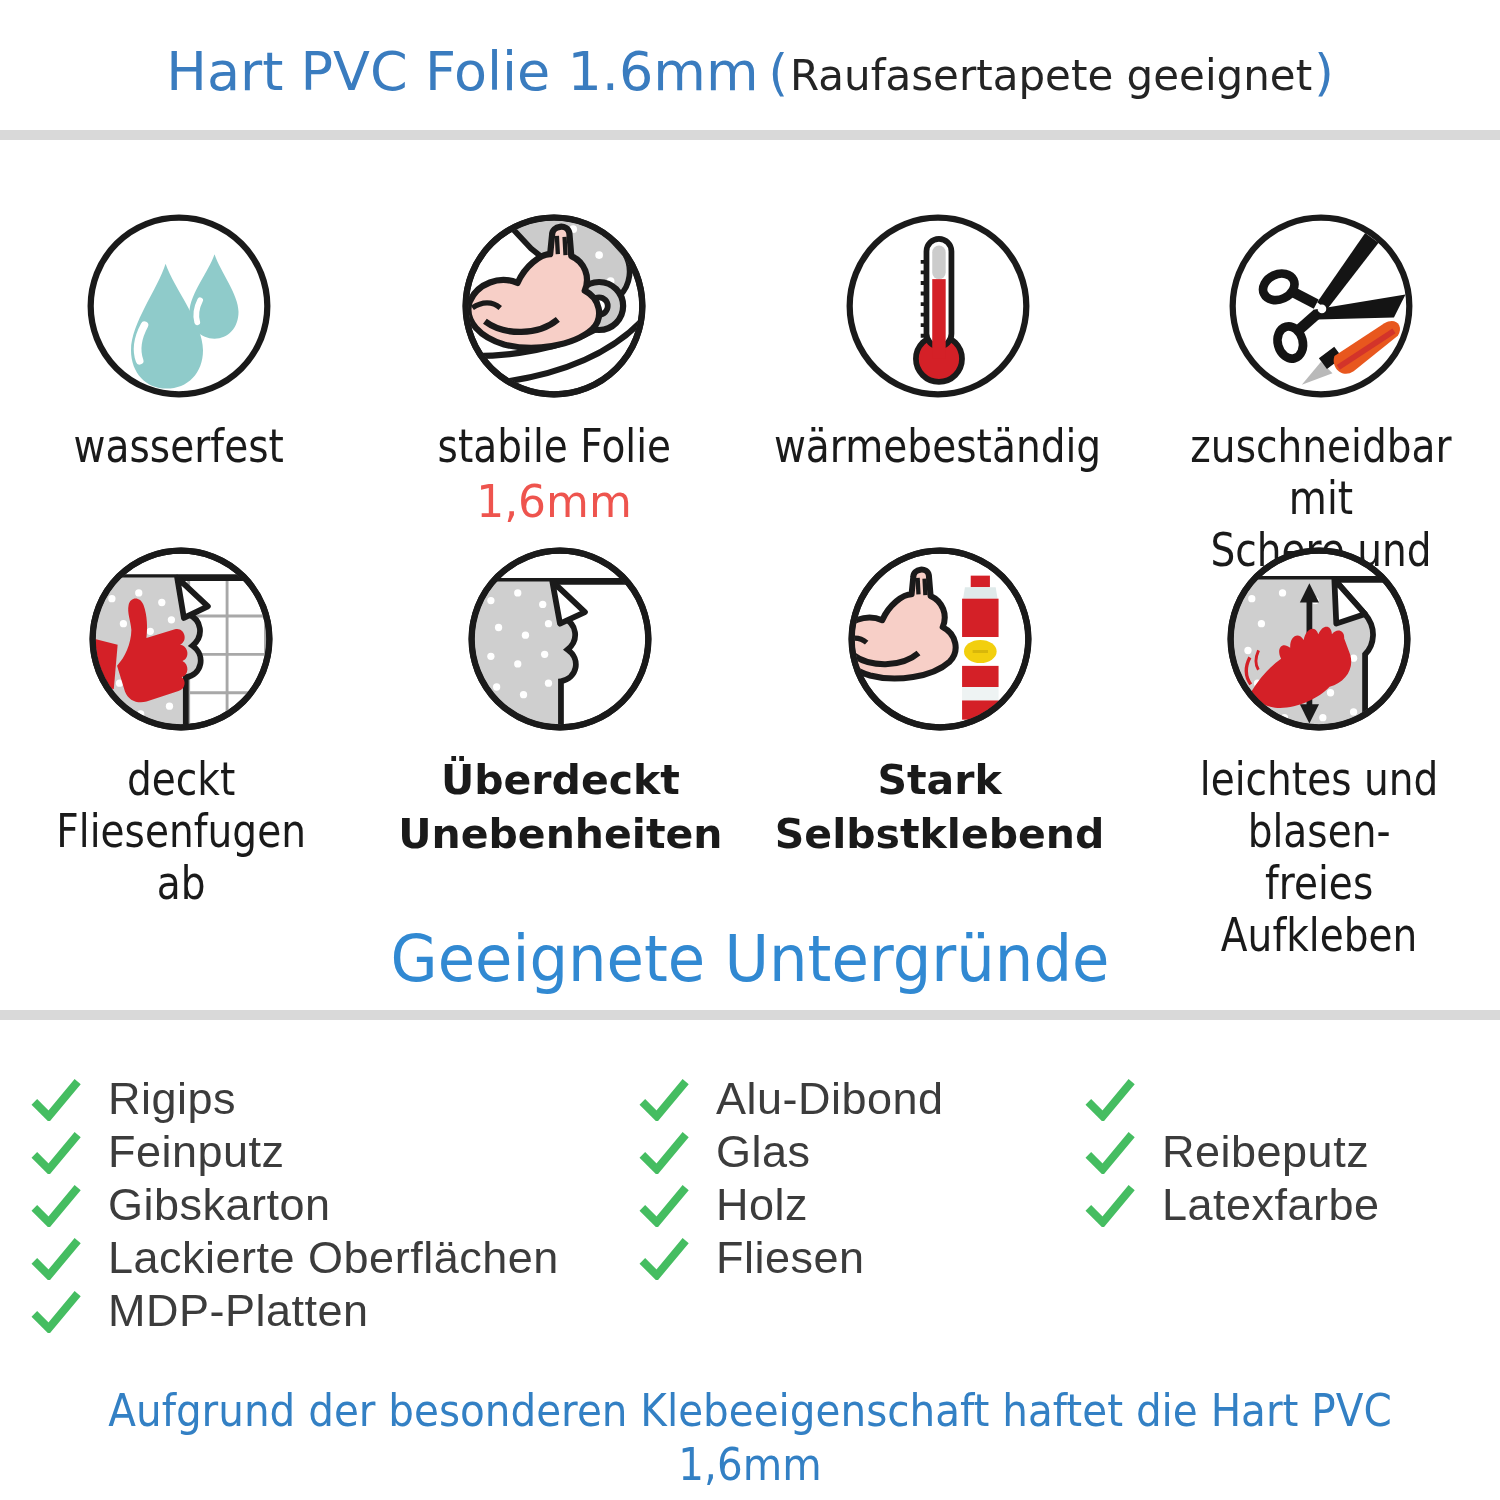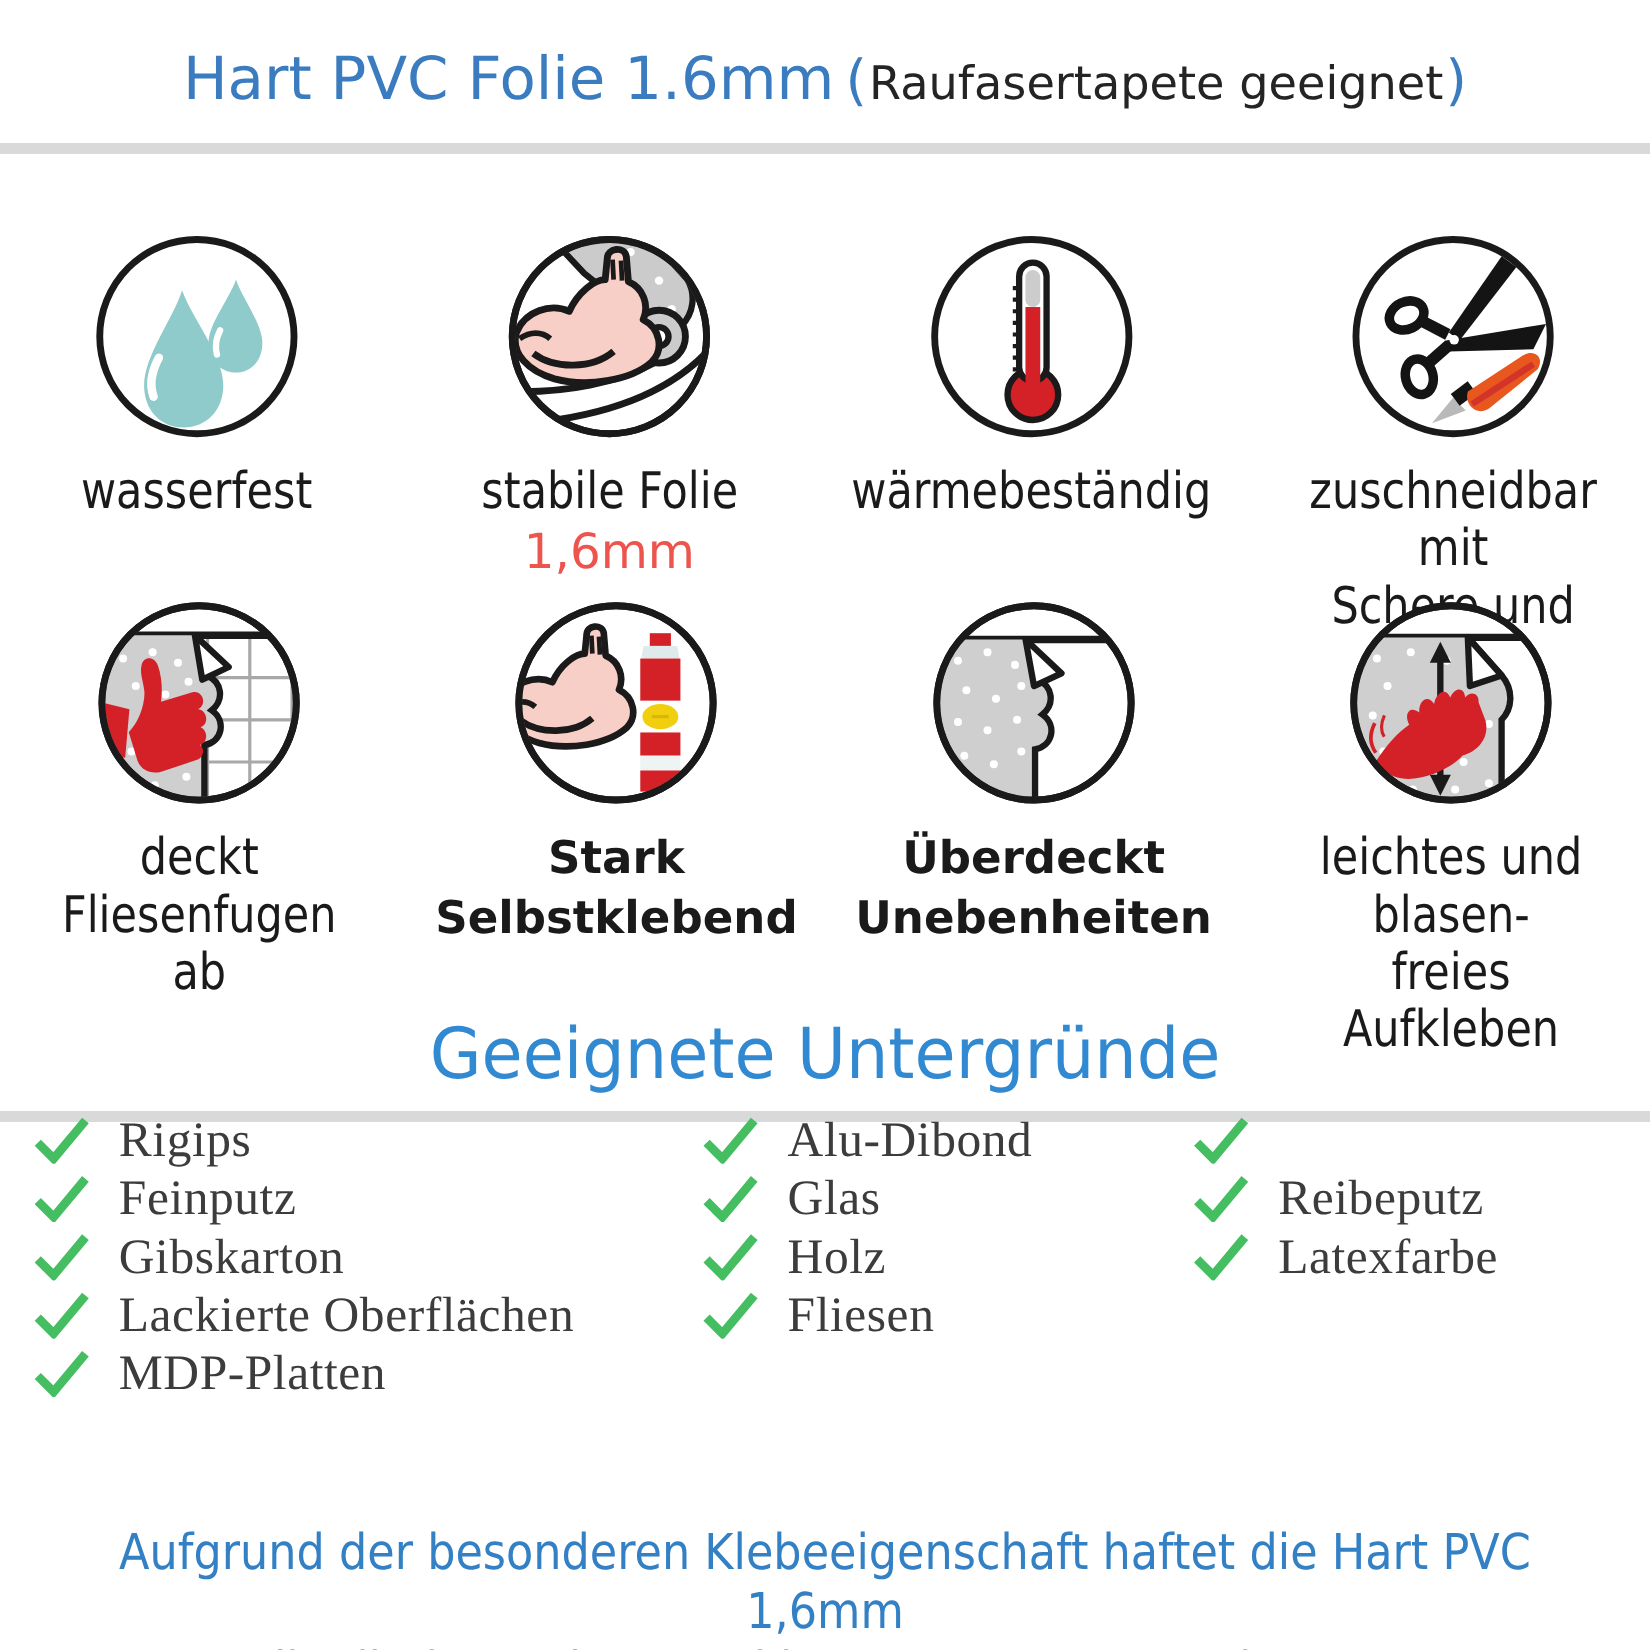--- a/index.html
+++ b/index.html
@@ -19,22 +19,22 @@
   .feature{width:375px;display:flex;flex-direction:column;align-items:center;}
   .feature svg.icon{width:192px;height:192px;display:block;}
   .flabel{margin-top:18px;font-size:46px;line-height:52px;color:var(--label-dark,#1a1a1a);text-align:center;}
   .cond{transform:scaleX(0.85);}
   .wide{font-size:41px;line-height:54px;font-weight:bold;transform:none;}
   .ln{display:block;}
   .fnote{margin-top:4px;font-size:44px;color:var(--note-red,#ee544e);text-align:right;}
   
   .surfaces-heading{position:absolute;top:922px;left:0;width:1500px;text-align:center;
         font-size:64px;color:var(--heading-blue,#3189d2);transform:scaleX(0.95);}
-  .surfaces{position:absolute;top:1009px;left:0;width:1496px;height:280px;
-        font-family:Liberation Serif, serif;}
+  .surfaces{position:absolute;top:1072px;left:0;width:1496px;height:280px;
+        font-family:Liberation Sans, sans-serif;}
   .scol{position:absolute;top:0;}
   .scol1{left:30px}.scol2{left:638px}.scol3{left:1084px}
   .srow{display:flex;align-items:center;height:53px;}
   .srow svg{width:52px;height:44px;margin-right:26px;flex:none;}
   .srow span{font-size:45px;color:var(--list-text,#3c3c3c);letter-spacing:0.5px;white-space:nowrap;}
   
   .footnote{position:absolute;top:1384px;left:0;width:1500px;text-align:center;
         color:var(--footer-blue,#3380c4);font-size:45px;line-height:54px;transform:scaleX(0.9);}
 </style>
 </head>
@@ -161,51 +161,20 @@
         <circle cx="100" cy="100" r="92" fill="none" stroke="#1a1a1a" stroke-width="6.5"></circle>
       </svg>
       <div class="flabel cond">
         <span class="ln">deckt Fliesenfugen ab</span>
       </div>
     </div>
 
     <div class="feature">
       <svg class="icon" viewBox="0 0 200 200">
         <circle cx="100" cy="100" r="92" fill="#fff" stroke="#1a1a1a" stroke-width="6.5"></circle>
-        <clipPath id="ic7">
-            <circle cx="100" cy="100" r="89"></circle>
-          </clipPath>
-        <g clip-path="url(#ic7)">
-          <g transform="translate(-16,12) scale(0.9)">
-            <path d="M12,96 C20,76 44,68 62,76 C70,58 86,46 96,46 L98,26 C98,16 114,14 116,24 L118,48 C132,54 138,70 132,84 C148,92 152,112 140,124 C120,142 78,148 48,140 C24,133 6,116 12,96 Z" fill="#f7cfc7" stroke="#1a1a1a" stroke-width="7" stroke-linejoin="round"></path>
-            <path d="M103,27 L104,46 M111,28 L112,47" stroke="#1a1a1a" stroke-width="5"></path>
-            <path d="M28,116 C48,131 84,131 104,114" stroke="#1a1a1a" stroke-width="7" fill="none"></path>
-            <path d="M15,102 C25,95 36,95 44,102" stroke="#1a1a1a" stroke-width="6" fill="none"></path>
-          </g>
-          <rect x="132" y="34" width="20" height="12" fill="#d42027"></rect>
-          <polygon points="126,46 158,46 160,58 124,58" fill="#dfeaea"></polygon>
-          <rect x="123" y="58" width="38" height="40" fill="#d42027"></rect>
-          <rect x="123" y="98" width="38" height="30" fill="#ffffff"></rect>
-          <ellipse cx="142" cy="113" rx="17" ry="12" fill="#f2cf0e"></ellipse>
-          <path d="M134,113 L150,113" stroke="#d8b70a" stroke-width="3"></path>
-          <rect x="123" y="128" width="38" height="22" fill="#d42027"></rect>
-          <rect x="123" y="150" width="38" height="14" fill="#eef3f3"></rect>
-          <rect x="123" y="164" width="38" height="20" fill="#d42027"></rect>
-        </g>
-        <circle cx="100" cy="100" r="92" fill="none" stroke="#1a1a1a" stroke-width="6.5"></circle>
-      </svg>
-      <div class="flabel wide">
-        <span class="ln">Stark</span>
-        <span class="ln">Selbstklebend</span>
-      </div>
-    </div>
-
-    <div class="feature">
-      <svg class="icon" viewBox="0 0 200 200">
-        <circle cx="100" cy="100" r="92" fill="#fff" stroke="#1a1a1a" stroke-width="6.5"></circle>
         <clipPath id="ic6">
             <circle cx="100" cy="100" r="89"></circle>
           </clipPath>
         <g clip-path="url(#ic6)">
           <path d="M10,40 L190,40" stroke="#1a1a1a" stroke-width="7"></path>
           <path d="M10,40 L92,40 C106,54 96,66 102,78 C118,84 120,102 108,112 C122,122 118,142 101,145 L101,190 L10,190 Z" fill="#cfcfcf"></path>
           <circle cx="28" cy="60" r="3.8" fill="#fff"></circle>
             <circle cx="56" cy="52" r="3.8" fill="#fff"></circle>
             <circle cx="82" cy="64" r="3.8" fill="#fff"></circle>
           <circle cx="36" cy="88" r="3.8" fill="#fff"></circle>
@@ -220,20 +189,51 @@
           <circle cx="30" cy="178" r="3.8" fill="#fff"></circle>
             <circle cx="60" cy="184" r="3.8" fill="#fff"></circle>
           <path d="M94,42 C107,55 97,66 103,78 C118,84 120,101 108,111 C122,121 118,141 101,144 L101,190" stroke="#1a1a1a" stroke-width="6" fill="none"></path>
           <path d="M92,40 L126,72 L100,84 Z" fill="#fff" stroke="#1a1a1a" stroke-width="6" stroke-linejoin="round"></path>
         </g>
         <circle cx="100" cy="100" r="92" fill="none" stroke="#1a1a1a" stroke-width="6.5"></circle>
       </svg>
       <div class="flabel wide">
         <span class="ln">Überdeckt</span>
         <span class="ln">Unebenheiten</span>
+      </div>
+    </div>
+
+    <div class="feature">
+      <svg class="icon" viewBox="0 0 200 200">
+        <circle cx="100" cy="100" r="92" fill="#fff" stroke="#1a1a1a" stroke-width="6.5"></circle>
+        <clipPath id="ic7">
+            <circle cx="100" cy="100" r="89"></circle>
+          </clipPath>
+        <g clip-path="url(#ic7)">
+          <g transform="translate(-16,12) scale(0.9)">
+            <path d="M12,96 C20,76 44,68 62,76 C70,58 86,46 96,46 L98,26 C98,16 114,14 116,24 L118,48 C132,54 138,70 132,84 C148,92 152,112 140,124 C120,142 78,148 48,140 C24,133 6,116 12,96 Z" fill="#f7cfc7" stroke="#1a1a1a" stroke-width="7" stroke-linejoin="round"></path>
+            <path d="M103,27 L104,46 M111,28 L112,47" stroke="#1a1a1a" stroke-width="5"></path>
+            <path d="M28,116 C48,131 84,131 104,114" stroke="#1a1a1a" stroke-width="7" fill="none"></path>
+            <path d="M15,102 C25,95 36,95 44,102" stroke="#1a1a1a" stroke-width="6" fill="none"></path>
+          </g>
+          <rect x="132" y="34" width="20" height="12" fill="#d42027"></rect>
+          <polygon points="126,46 158,46 160,58 124,58" fill="#dfeaea"></polygon>
+          <rect x="123" y="58" width="38" height="40" fill="#d42027"></rect>
+          <rect x="123" y="98" width="38" height="30" fill="#ffffff"></rect>
+          <ellipse cx="142" cy="113" rx="17" ry="12" fill="#f2cf0e"></ellipse>
+          <path d="M134,113 L150,113" stroke="#d8b70a" stroke-width="3"></path>
+          <rect x="123" y="128" width="38" height="22" fill="#d42027"></rect>
+          <rect x="123" y="150" width="38" height="14" fill="#eef3f3"></rect>
+          <rect x="123" y="164" width="38" height="20" fill="#d42027"></rect>
+        </g>
+        <circle cx="100" cy="100" r="92" fill="none" stroke="#1a1a1a" stroke-width="6.5"></circle>
+      </svg>
+      <div class="flabel wide">
+        <span class="ln">Stark</span>
+        <span class="ln">Selbstklebend</span>
       </div>
     </div>
 
     <div class="feature">
       <svg class="icon" viewBox="0 0 200 200">
         <circle cx="100" cy="100" r="92" fill="#fff" stroke="#1a1a1a" stroke-width="6.5"></circle>
         <clipPath id="ic8">
             <circle cx="100" cy="100" r="89"></circle>
           </clipPath>
         <g clip-path="url(#ic8)">

